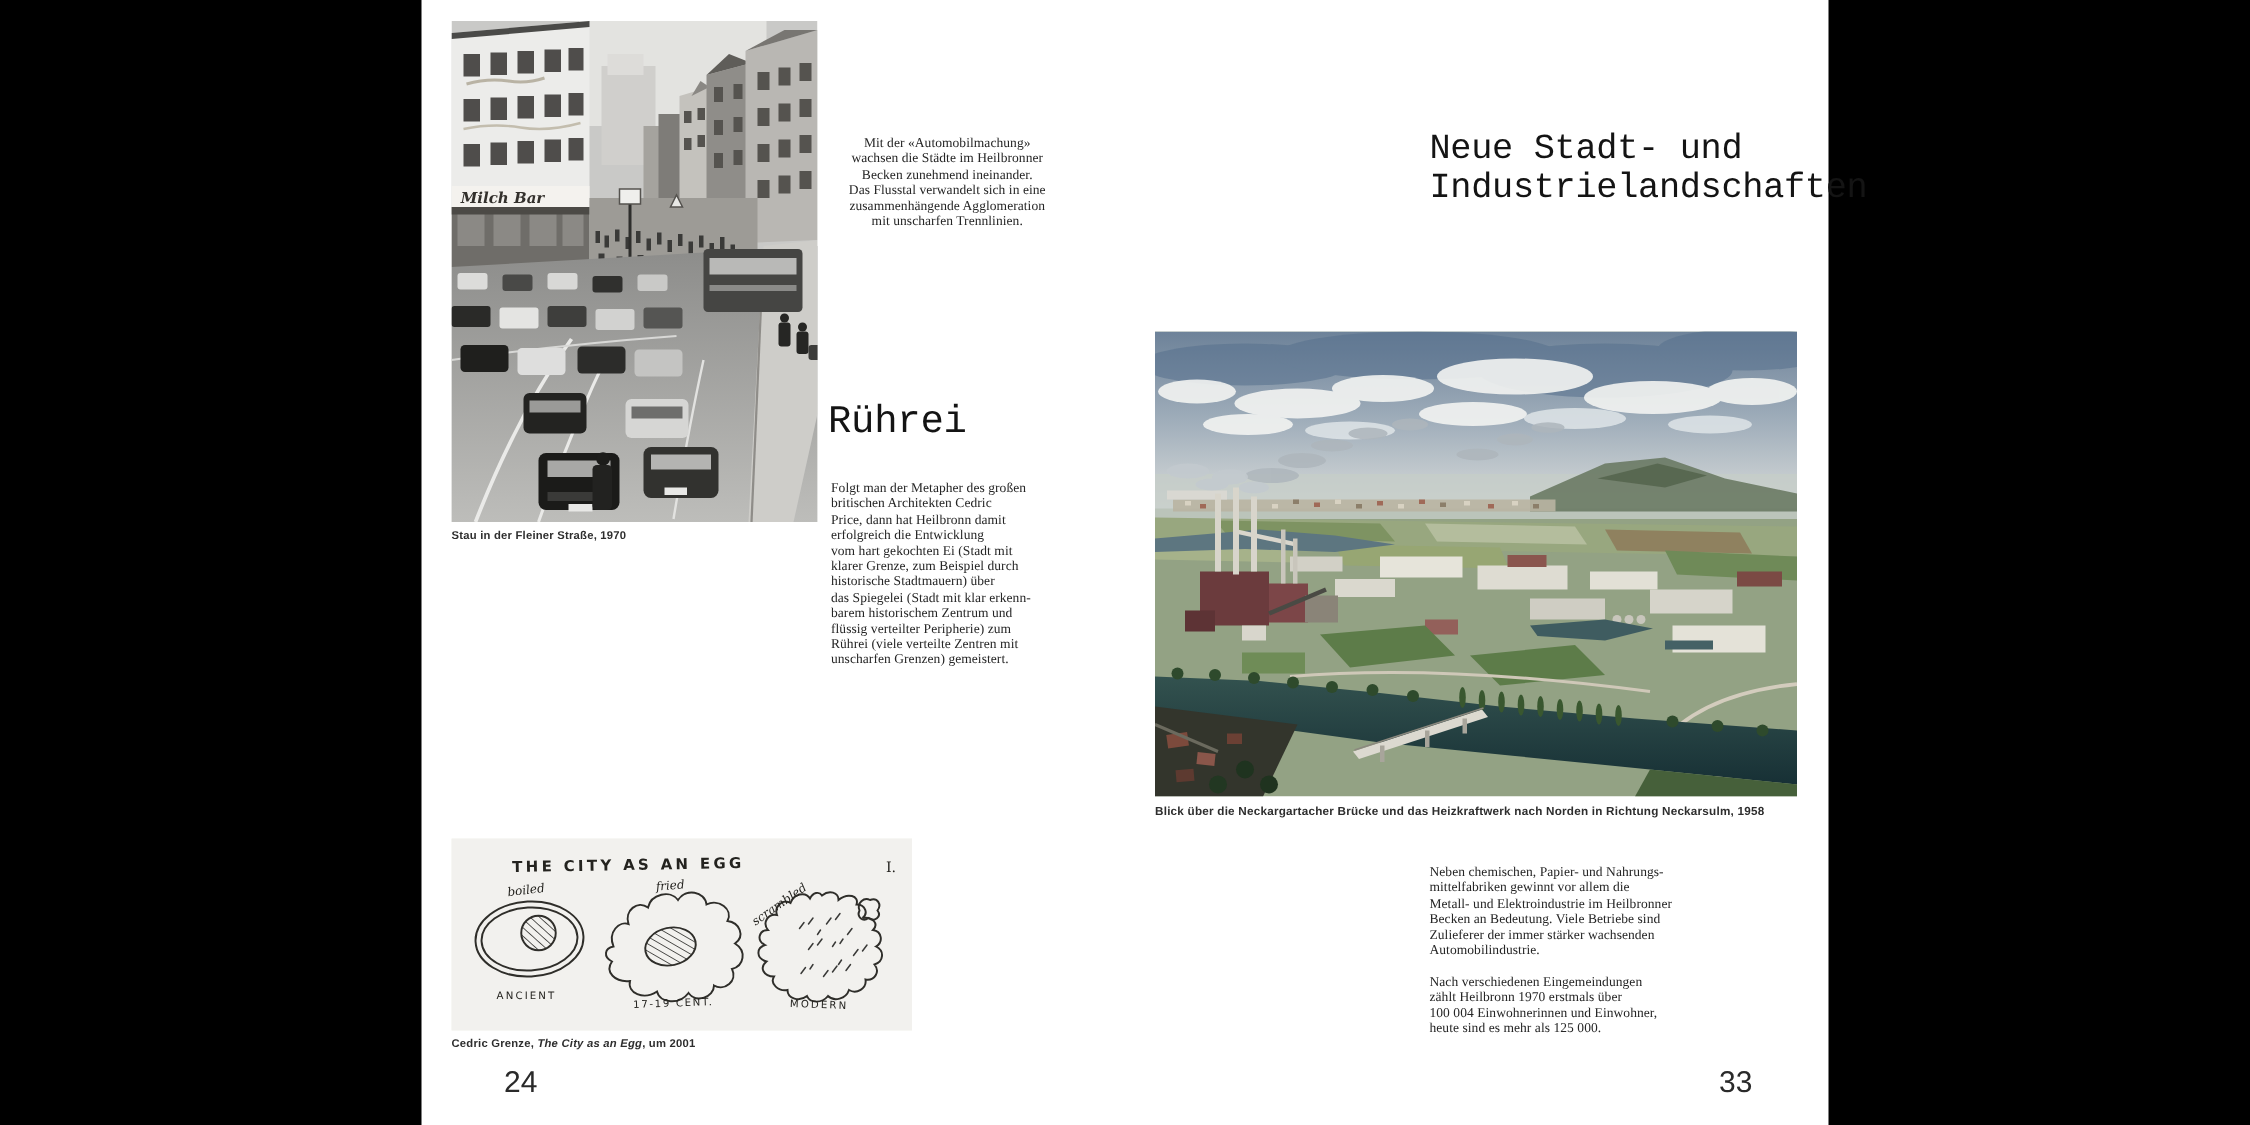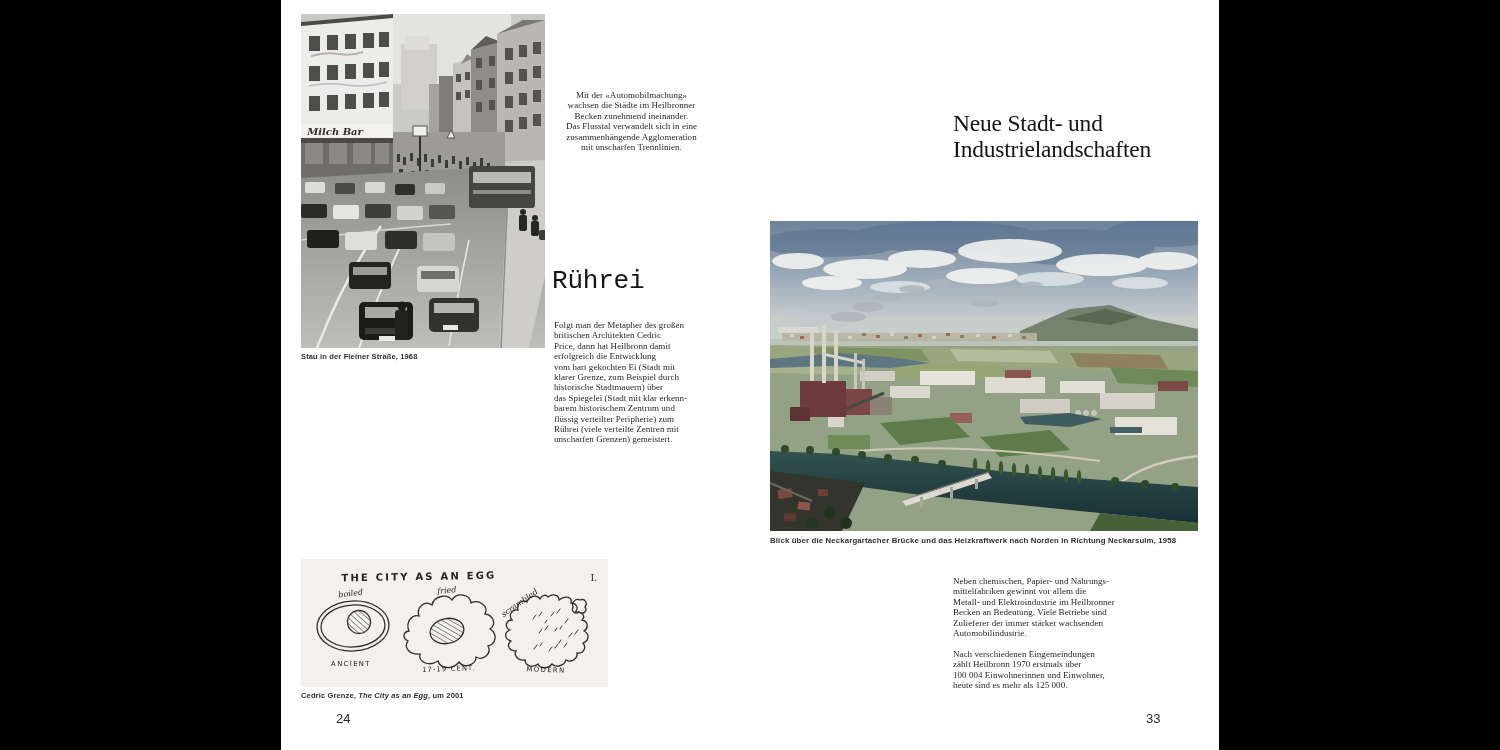--- a/index.html
+++ b/index.html
@@ -9,25 +9,25 @@
   .bar.left{left:0;width:281px;}
   .bar.right{left:1219px;width:281px;}
 
   .abs{position:absolute;}
 
   .serif-body{font-family:"Liberation Serif",serif;font-size:9px;line-height:10.4px;
               color:#262626;white-space:pre-line;letter-spacing:0.04px;}
   .caption{font-family:"Liberation Sans",sans-serif;font-size:7.5px;font-weight:bold;
            color:#2e2e2e;letter-spacing:0.15px;}
   .caption .it{font-style:italic;}
-  .h1{font-family:Liberation Serif, serif;color:#141414;font-size:23.5px;
-      line-height:25.5px;letter-spacing:-0.2px;white-space:pre-line;margin-top:24px;}
+  .h1{font-family:Liberation Mono, monospace;color:#141414;font-size:23.5px;
+      line-height:25.5px;letter-spacing:-0.2px;white-space:pre-line;}
   .h2{font-family:Liberation Mono, monospace;color:#141414;font-size:26px;
       line-height:27px;letter-spacing:-0.2px;}
-  .pagenum{font-family:"Liberation Sans",sans-serif;font-size:13px;color:#2a2a2a;}
+  .pagenum{font-family:"Liberation Sans",sans-serif;font-size:20px;color:#2a2a2a;}
 
   .photo{display:block;}
   .egg-panel{background:#f2f1ee;}
 </style>
 </head>
 <body>
 
 <div class="canvas">
   <div class="bar left"></div>
   <div class="bar right"></div>
@@ -186,21 +186,21 @@
         <rect x="94" y="296" width="13" height="30" rx="3" fill="#222220"></rect>
         <g fill="#262624">
           <circle cx="222" cy="198" r="3"></circle>
             <rect x="218" y="201" width="8" height="16" rx="2"></rect>
           <circle cx="234" cy="204" r="3"></circle>
             <rect x="230" y="207" width="8" height="15" rx="2"></rect>
           <rect x="238" y="216" width="9" height="10" rx="2" fill="#3c3c3a"></rect>
         </g>
       </svg>
     </div>
-    <div class="abs caption" style="left:301px;top:352px;width:244px;">Stau in der Fleiner Straße, 1968</div>
+    <div class="abs caption" style="left:301px;top:352px;width:244px;">Stau in der Fleiner Straße, 1970</div>
 
     <div class="abs serif-body" style="left:554px;top:90px;width:155px;text-align:center;">Mit der «Automobilmachung»
 wachsen die Städte im Heilbronner
 Becken zunehmend ineinander.
 Das Flusstal verwandelt sich in eine
 zusammenhängende Agglomeration
 mit unscharfen Trennlinien.</div>
 
     <div class="abs h2" style="left:552px;top:268px;">Rührei</div>
     <div class="abs serif-body" style="left:554px;top:320px;width:165px;">Folgt man der Metapher des großen

